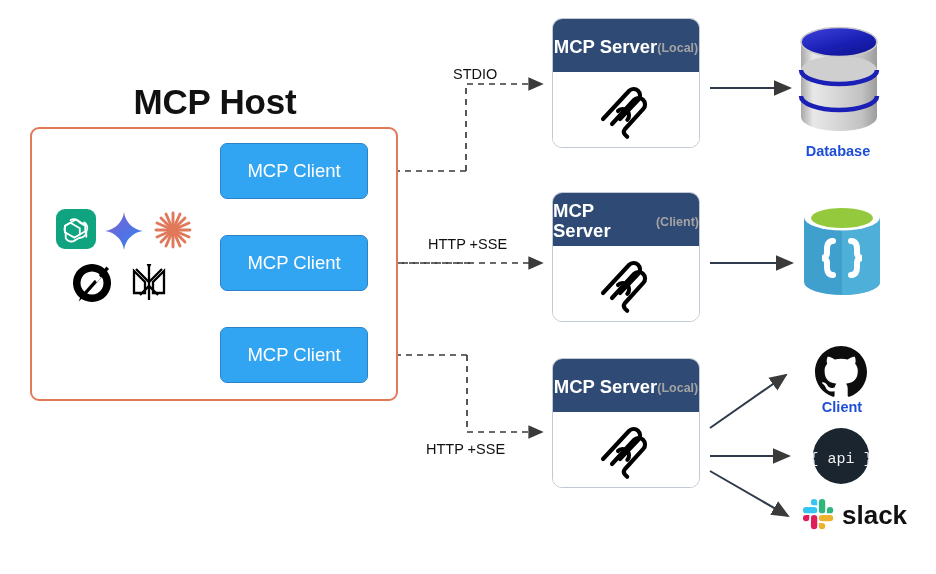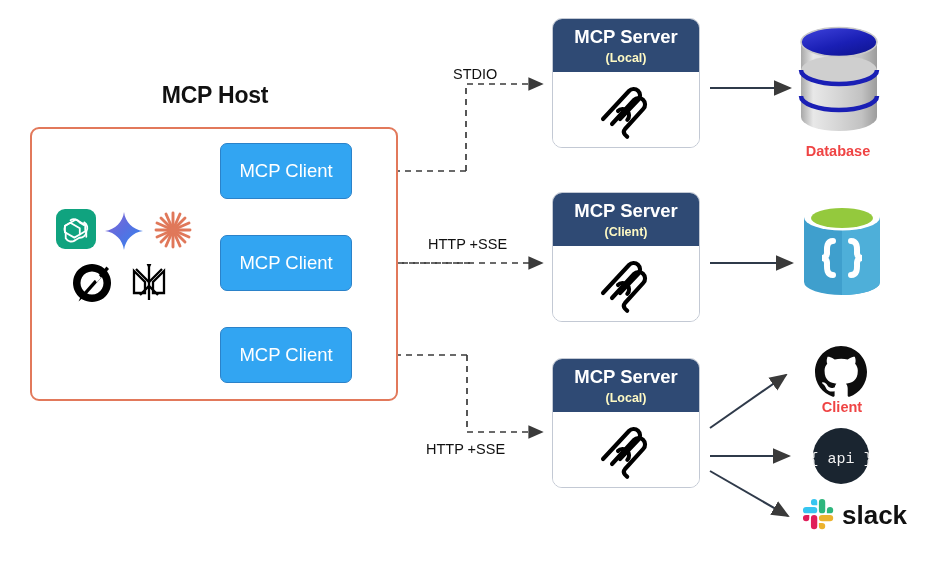--- a/index.html
+++ b/index.html
@@ -18,40 +18,40 @@
     background: #ffffff;
     overflow: hidden;
   }
   
   #host-title {
     position: absolute;
     left: 30px;
     top: 82px;
     width: 370px;
     text-align: center;
-    font-size: 23px;
+    font-size: 35px;
     font-weight: bold;
     color: #111111;
     letter-spacing: -0.2px;
   }
   #host-box {
     position: absolute;
     left: 30px;
     top: 127px;
     width: 368px;
     height: 274px;
     border: 2px solid #e2795b;
     border-radius: 9px;
     box-sizing: border-box;
     background: #ffffff;
   }
   
   .client-box {
     position: absolute;
-    width: 132px;
+    width: 148px;
     height: 56px;
     background: #32a5f2;
     border: 1.5px solid #2b82c9;
     border-radius: 7px;
     box-sizing: border-box;
     display: flex;
     align-items: center;
     justify-content: center;
     color: #ffffff;
     font-size: 18.5px;
@@ -87,52 +87,52 @@
     background: #ffffff;
     overflow: hidden;
   }
   #server-0 { left: 552px; top: 18px; }
   #server-1 { left: 552px; top: 192px; }
   #server-2 { left: 552px; top: 358px; }
   .server-head {
     height: 53px;
     background: #2f4a74;
     display: flex;
-    flex-direction: column;
+    flex-direction: row;
     align-items: center;
     justify-content: center;
     padding-top: 2px;
     box-sizing: border-box;
   }
   .server-title {
     color: #ffffff;
     font-size: 18.5px;
     font-weight: bold;
     line-height: 1.05;
   }
   .server-sub {
-    color: #fef9c3;
+    color: #a3a3a3;
     font-size: 12.5px;
     font-weight: bold;
     line-height: 1.2;
     margin-top: 4px;
   }
   .server-body {
     height: 76px;
     display: flex;
     align-items: center;
     justify-content: center;
     background: #ffffff;
   }
 
   
   .res-label {
     position: absolute;
     text-align: center;
-    color: #ef4444;
+    color: #1d4ed8;
     font-size: 14.5px;
     font-weight: bold;
   }
   #label-database      { left: 772px; top: 143px; width: 132px; }
   #label-docstore      { left: 760px; top: 303px; width: 162px; }
   #label-github        { left: 790px; top: 399px; width: 104px; }
 
   
   #icon-database  { position: absolute; left: 797px; top: 22px;  width: 84px;  height: 115px; }
   #icon-docstore  { position: absolute; left: 801px; top: 200px; width: 82px;  height: 98px; }

